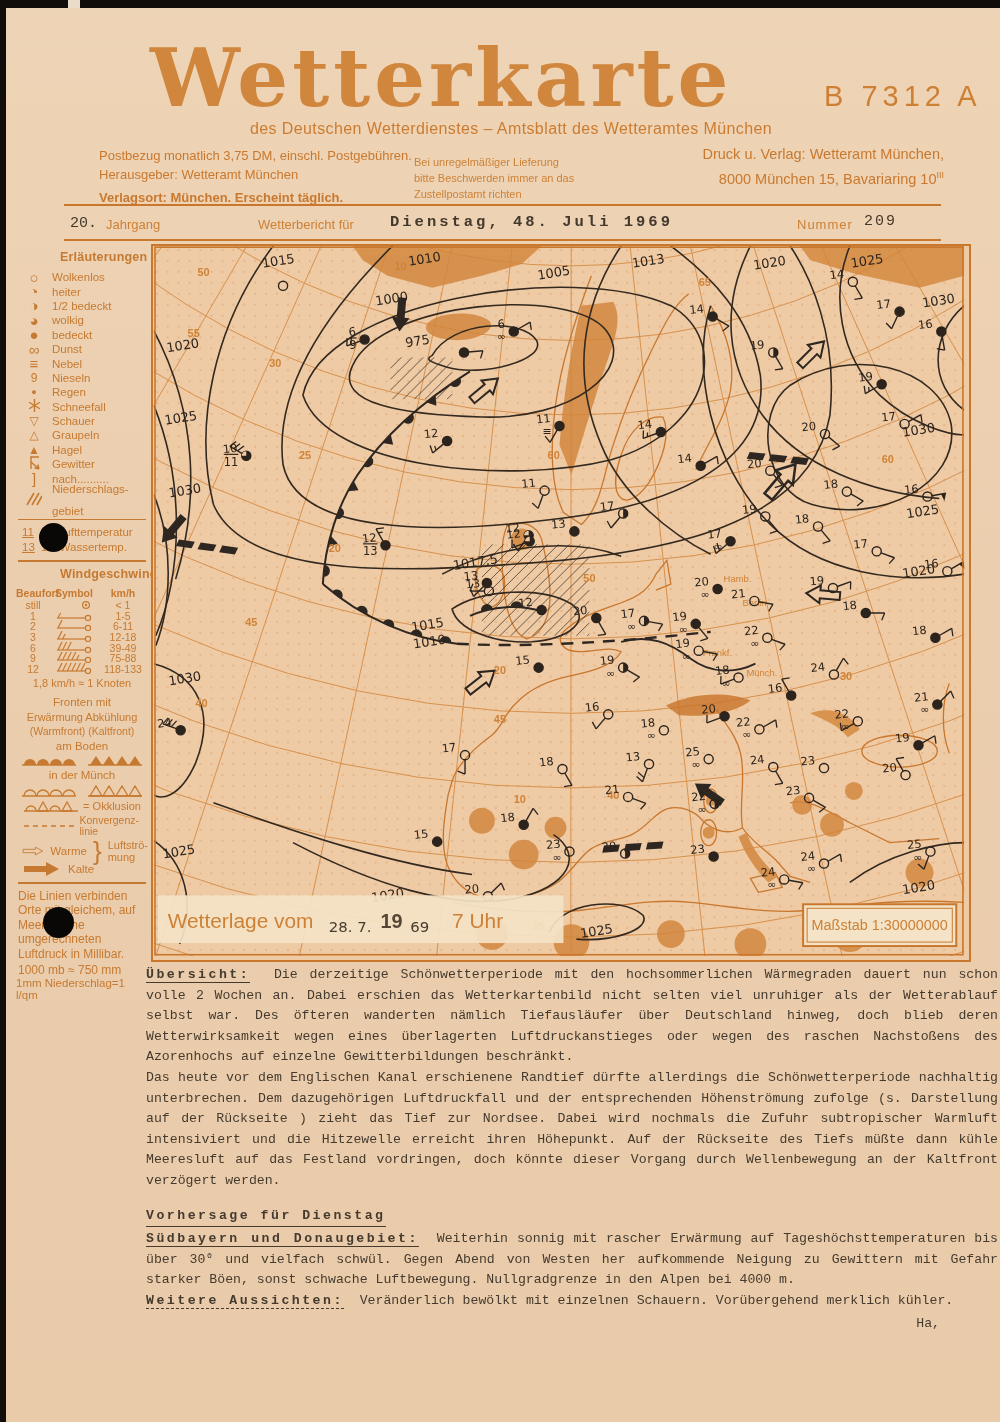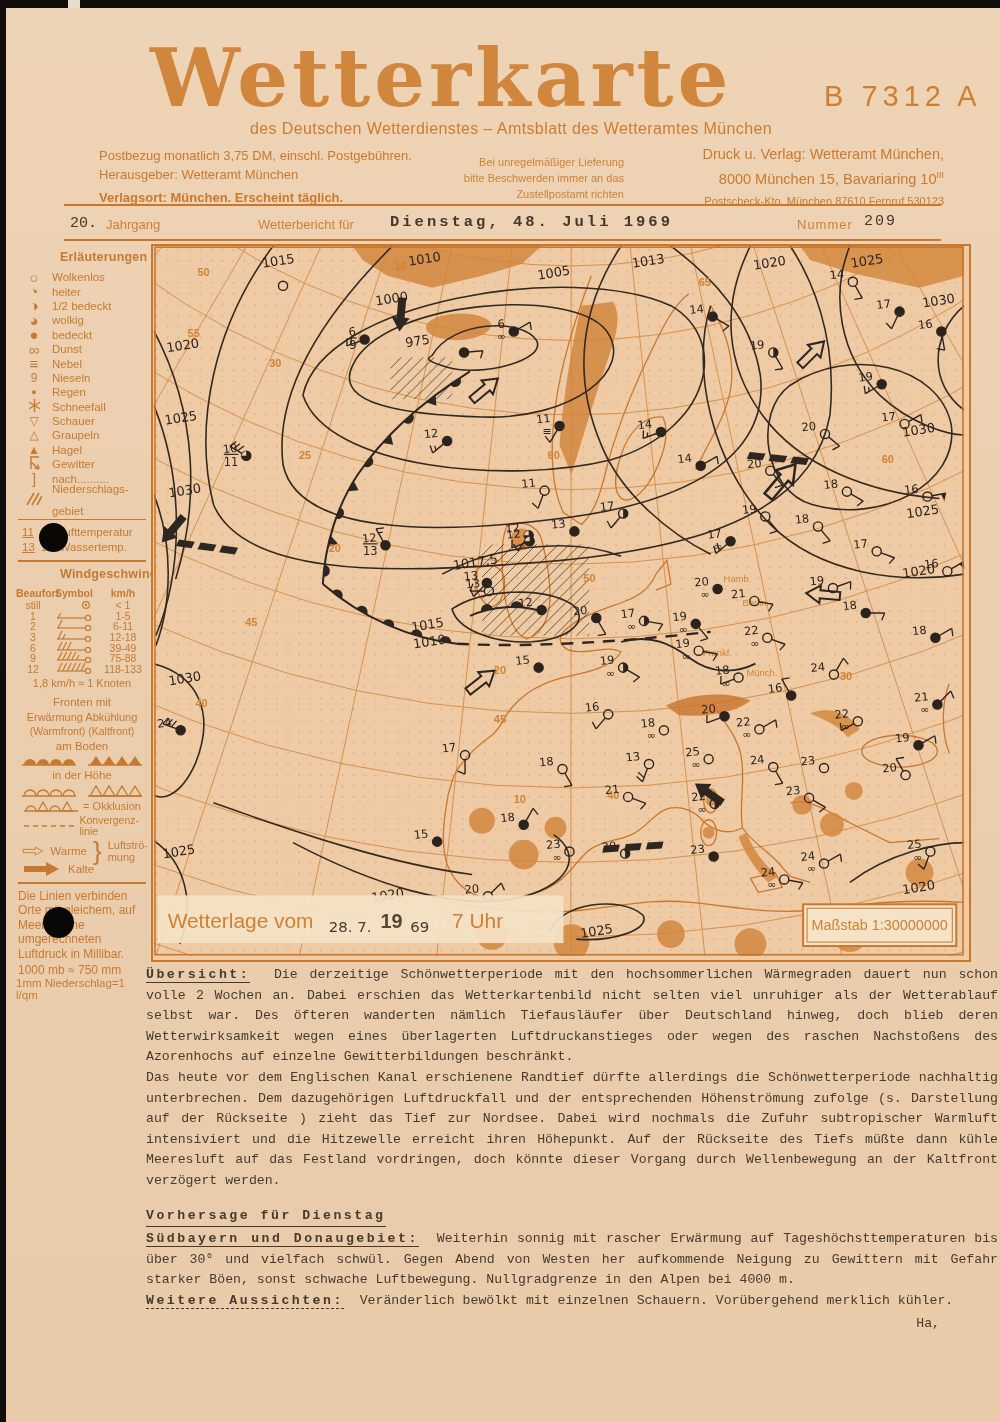--- a/index.html
+++ b/index.html
@@ -11,21 +11,21 @@
 
   
   #masthead-title{left:144px;top:30px;font-family:"DejaVu Serif",serif;font-weight:bold;
      font-size:80px;letter-spacing:4px;color:#d0863c;line-height:1;}
   #masthead-code{left:818px;top:72px;font-size:29px;letter-spacing:5px;color:#cd7f34;font-weight:500;}
   #masthead-sub{left:175px;top:112px;width:660px;text-align:center;color:#cc7c31;
      font-size:16px;letter-spacing:.4px;}
   .hdr-col{color:#c9792f;font-size:13px;line-height:19px;}
   #hdr-left{left:58px;top:138px;width:340px;margin-left:35px;}
   #hdr-left div:nth-child(3){margin-top:4px;font-weight:bold;}
-  #hdr-mid{left:408px;top:146px;width:210px;text-align:right;font-size:11px;line-height:16px;color:#cd8238;}
+  #hdr-mid{left:408px;top:146px;width:210px;text-align:left;font-size:11px;line-height:16px;color:#cd8238;}
   #hdr-right{left:630px;top:136px;width:308px;text-align:right;}
   #hdr-right .r1,#hdr-right .r2{font-size:14.5px;line-height:21px;}
   #hdr-right .r3{font-size:11px;margin-top:2px;}
   #hdr-right sup{font-size:9px;}
   .rule{height:2px;background:#c8772d;}
   #rule1{left:58px;top:196px;width:877px;}
   #rule2{left:58px;top:231px;width:877px;height:1.6px;}
   .mono{font-family:"Liberation Mono",monospace;color:#44392d;}
   #dl-vol{left:64px;top:207px;font-size:15px;}
   #dl-vollabel{left:100px;top:209px;color:#cd8136;font-size:13px;}
@@ -97,21 +97,20 @@
     <div>Verlagsort: München. Erscheint täglich.</div>
   </div>
   <div class="abs hdr-col" id="hdr-mid">
     <div>Bei unregelmäßiger Lieferung</div>
     <div>bitte Beschwerden immer an das</div>
     <div>Zustellpostamt richten</div>
   </div>
   <div class="abs hdr-col" id="hdr-right">
     <div class="r1">Druck u. Verlag: Wetteramt München,</div>
     <div class="r2"><span>8000 München 15, Bavariaring 10</span><sup>III</sup></div>
-    <div class="r3">Postscheck-Kto. München 87610    Fernruf 530123</div>
   </div>
 
   <div class="abs rule" id="rule1"></div>
   <div class="abs mono" id="dl-vol">20.</div>
   <div class="abs" id="dl-vollabel">Jahrgang</div>
   <div class="abs" id="dl-report">Wetterbericht für</div>
   <div class="abs mono" id="dl-date">Dienstag, 48. Juli 1969</div>
   <div class="abs" id="dl-numlabel">Nummer</div>
   <div class="abs mono" id="dl-num">209</div>
   <div class="abs rule" id="rule2"></div>
@@ -297,21 +296,21 @@
       <div>Fronten mit</div>
       <div style="font-size:11px">Erwärmung  Abkühlung</div>
       <div style="font-size:10.5px">(Warmfront) (Kaltfront)</div>
       <div>am Boden</div>
       <svg class="fr-sym" width="124" height="13" viewBox="0 0 124 13">
         <path d="M2,11 h54" stroke="#c67a31" stroke-width="1.5"></path>
         <path d="M4,11 a6,6 0 0 1 12,0 M17,11 a6,6 0 0 1 12,0 M30,11 a6,6 0 0 1 12,0 M43,11 a6,6 0 0 1 12,0" fill="#c67a31"></path>
         <path d="M68,11 h54" stroke="#c67a31" stroke-width="1.5"></path>
         <path d="M70,11 l6,-9 l6,9 Z M83,11 l6,-9 l6,9 Z M96,11 l6,-9 l6,9 Z M109,11 l6,-9 l6,9 Z" fill="#c67a31"></path>
       </svg>
-      <div>in der Höhe</div>
+      <div>in der Münch</div>
       <svg class="fr-sym" width="124" height="14" viewBox="0 0 124 14">
         <path d="M2,12 h54" stroke="#c67a31" stroke-width="1.3"></path>
         <path d="M4,12 a6,6 0 0 1 12,0 M17,12 a6,6 0 0 1 12,0 M30,12 a6,6 0 0 1 12,0 M43,12 a6,6 0 0 1 12,0" fill="none" stroke="#c67a31" stroke-width="1.3"></path>
         <path d="M68,12 h54" stroke="#c67a31" stroke-width="1.3"></path>
         <path d="M70,12 l6,-10 l6,10 Z M83,12 l6,-10 l6,10 Z M96,12 l6,-10 l6,10 Z M109,12 l6,-10 l6,10 Z" fill="none" stroke="#c67a31" stroke-width="1.3"></path>
       </svg>
       <div style="display:flex;align-items:center;gap:4px;justify-content:center">
         <svg width="56" height="14" viewBox="0 0 56 14">
           <path d="M1,12 h54" stroke="#c67a31" stroke-width="1.3"></path>
           <path d="M3,12 a5,5 0 0 1 10,0" fill="none" stroke="#c67a31" stroke-width="1.3"></path>

